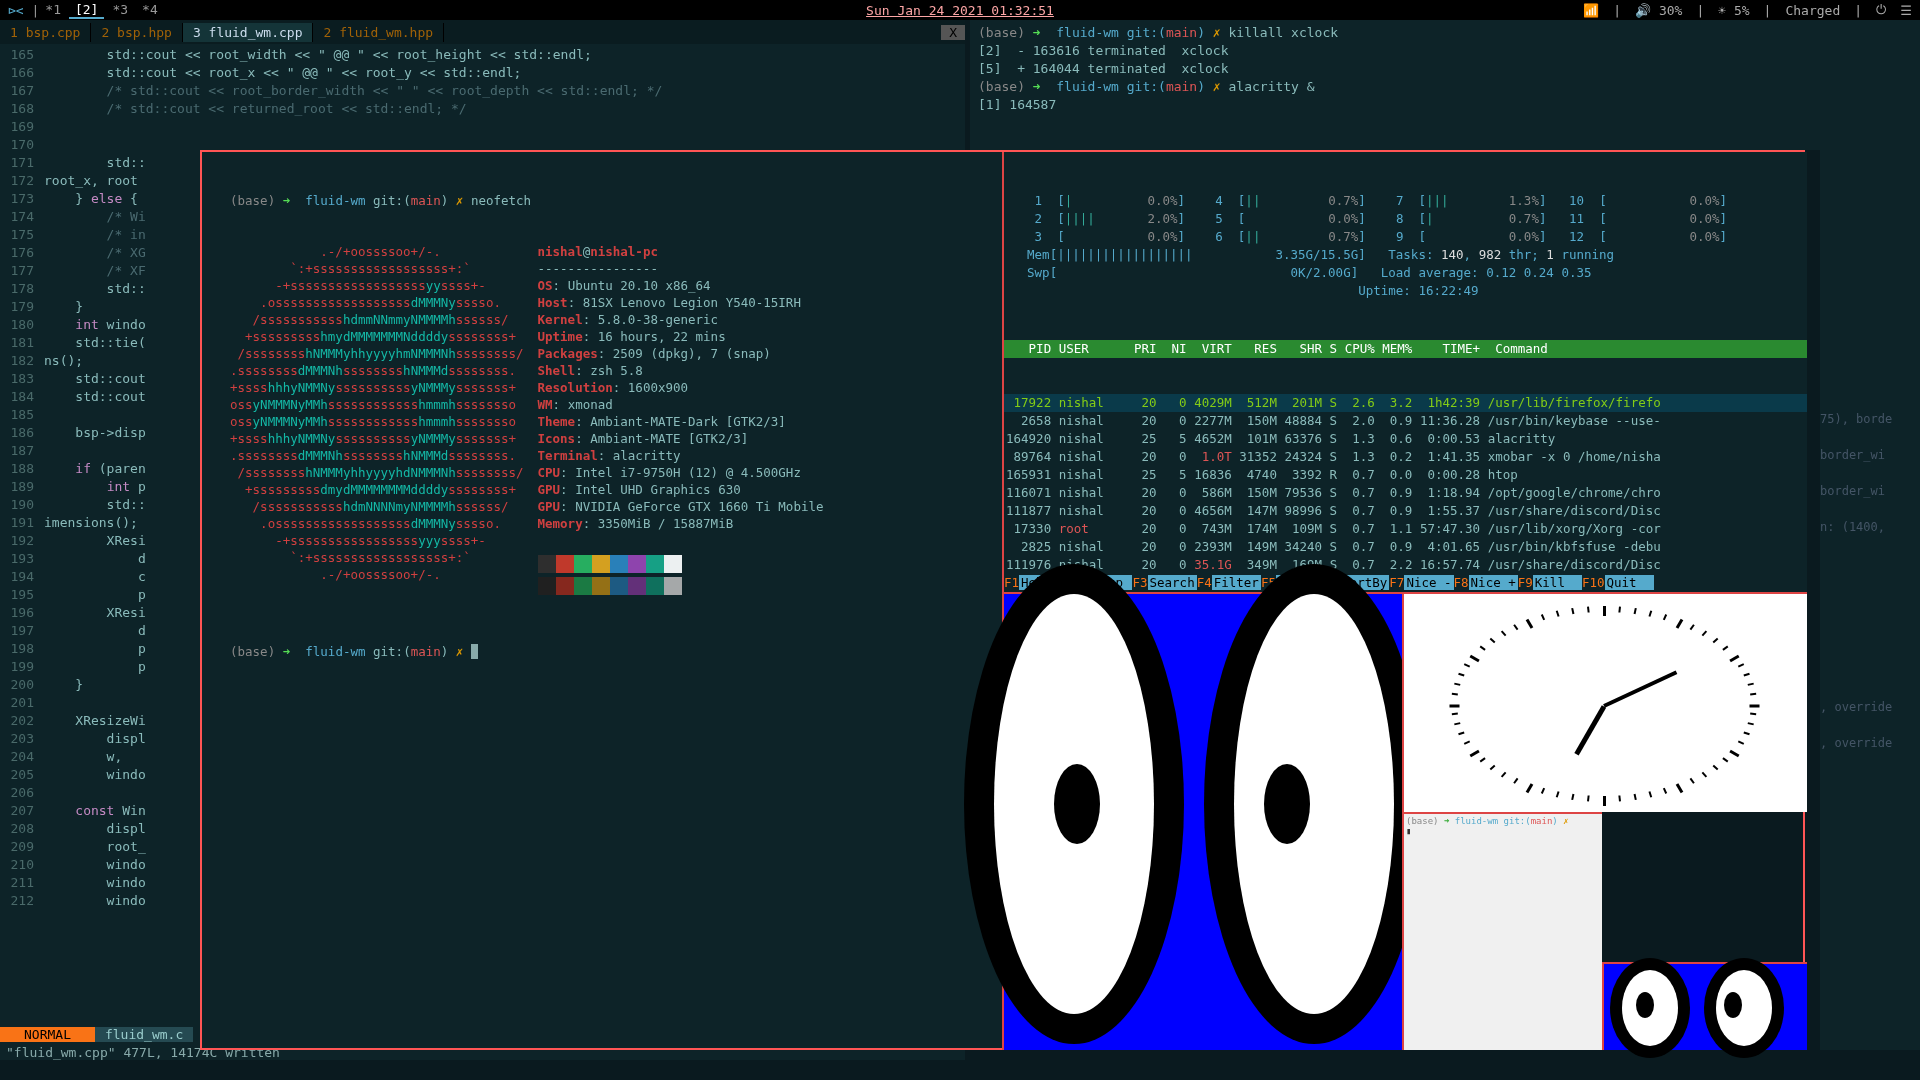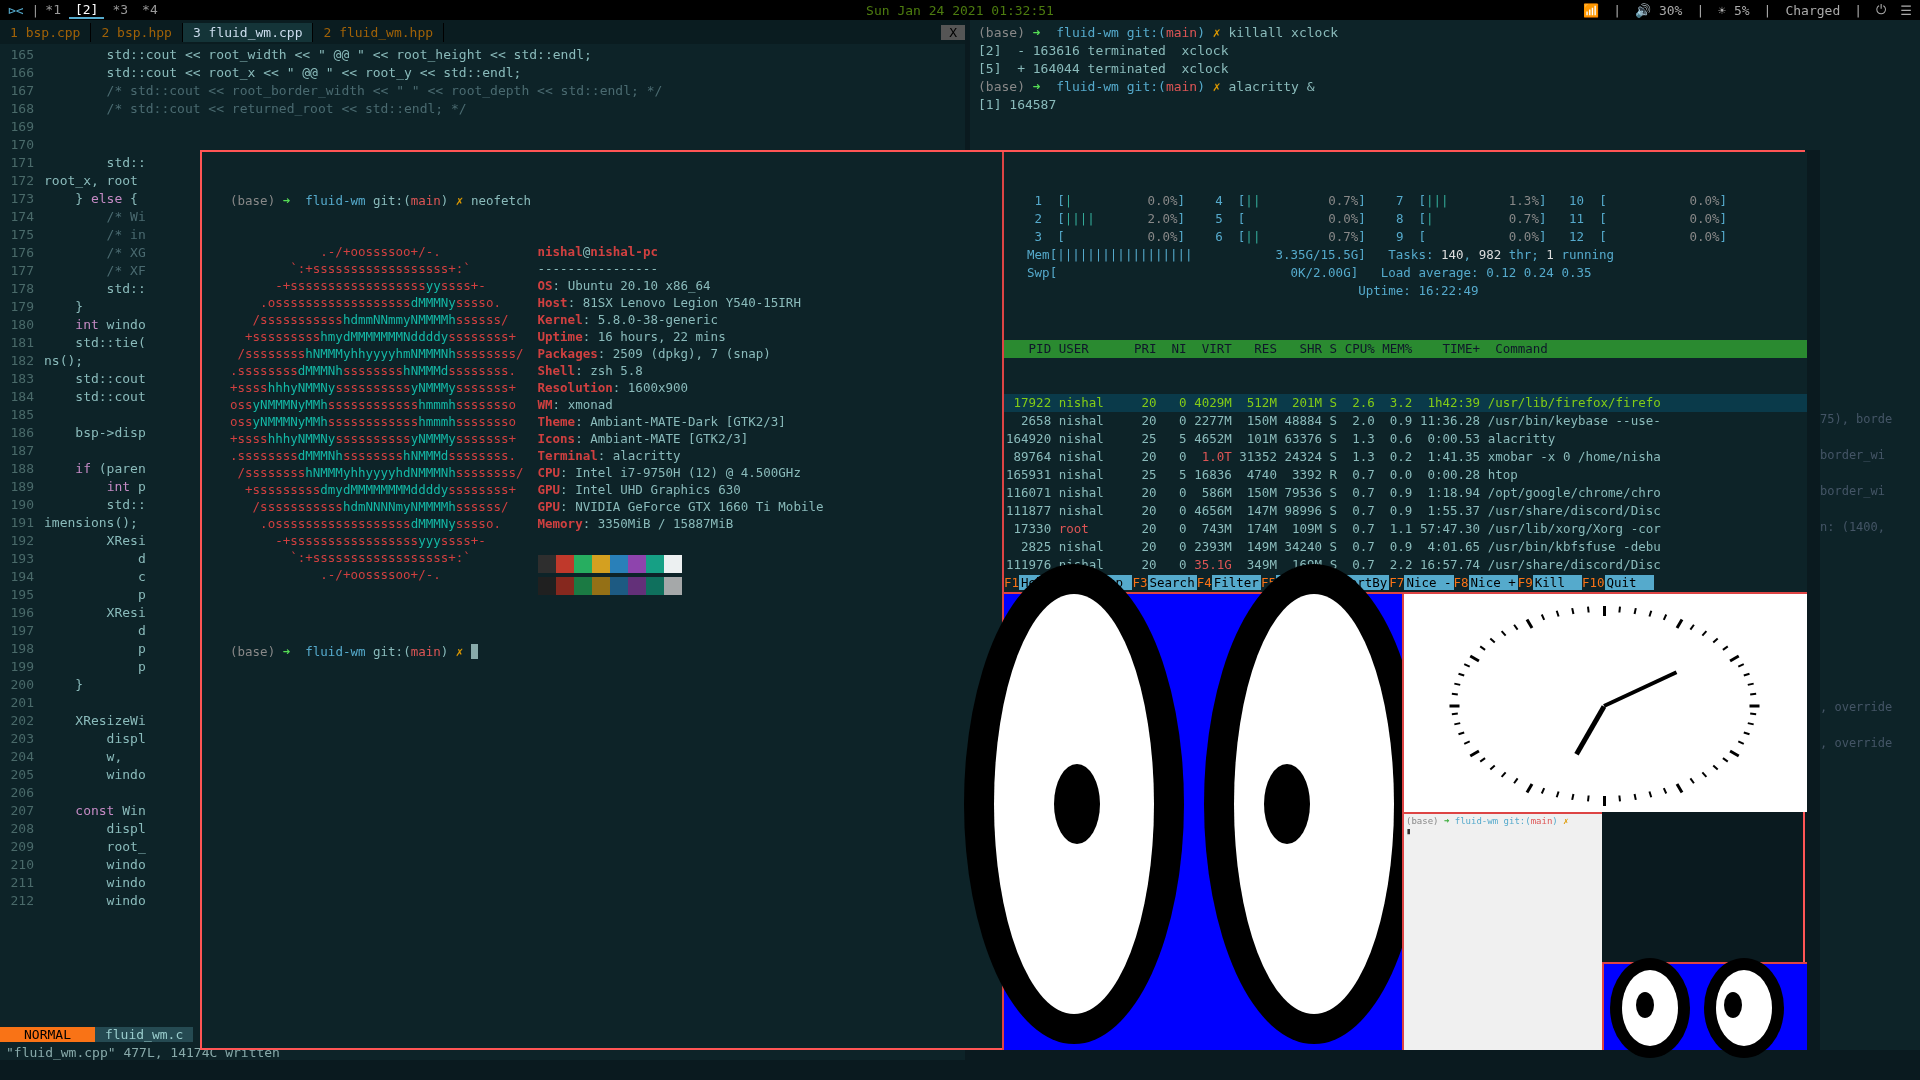--- a/index.html
+++ b/index.html
@@ -1,21 +1,21 @@
 <!DOCTYPE html>
 <html><head>
 <meta charset="utf-8">
 <style>
 * { margin:0; padding:0; box-sizing:border-box; }
 body { background:#0a1a1f; font-family:monospace; font-size:13px; color:#8aa; width:1920px; height:1080px; overflow:hidden; position:relative; }
 .topbar { height:20px; background:#000; color:#999; display:flex; align-items:center; padding:0 8px; }
 .topbar .ws { display:flex; gap:2px; }
 .topbar .ws span { padding:0 6px; }
 .topbar .ws .sel { color:#fff; border-bottom:2px solid #5ac; }
-.topbar .center { position:absolute; left:50%; transform:translateX(-50%); color:#4d7c0f; }
+.topbar .center { position:absolute; left:50%; transform:translateX(-50%); color:#fca5a5;text-decoration:underline; }
 .topbar .right { margin-left:auto; display:flex; gap:14px; align-items:center; }
 .topbar .right span { color:#aaa; }
 .topbar .charged { color:#5f5; }
 
 .desktop { position:relative; width:100%; height:1060px; }
 
 .editor { position:absolute; left:0; top:0; width:965px; height:1040px; background:#0d2328; }
 .tabs { display:flex; background:#0a1c20; height:24px; align-items:center; }
 .tabs .tab { padding:2px 10px; color:#a16207; border-right:1px solid #000; }
 .tabs .tab.active { background:#143438; color:#cde; }
@@ -52,21 +52,21 @@
 .neofetch .prompt .path { color:#5ac; }
 .neofetch .prompt .branch { color:#d55; }
 .neofetch .prompt .x { color:#d90; }
 
 .htop { position:absolute; left:800px; top:0; width:805px; height:440px; background:#0d2328; color:#5ac; font-size:12.5px; line-height:18px; white-space:pre; border-left:2px solid #d44; }
 .htop .meters { padding:4px 8px; }
 .htop .meters .num { color:#5ac; }
 .htop .meters .bar { color:#3a9; }
 .htop .meters .val { color:#888; }
 .htop .meters .lbl { color:#5ac; }
-.htop .head { background:#2a8a30; color:#0f172a; padding:0 2px; }
+.htop .head { background:#2a8a30; color:#ffffff; padding:0 2px; }
 .htop .row { color:#8abbbb; padding:0 2px; }
 .htop .row.sel { background:#0a3a4a; color:#84cc16; }
 .htop .row .red { color:#d55; }
 .htop .fkeys { position:absolute; bottom:0; left:0; right:0; background:#0d2328; }
 .htop .fk { background:#5ac; color:#000; padding:0 2px; }
 .htop .fn { color:#f97316; }
 
 .xeyes { position:absolute; left:800px; top:440px; width:400px; height:458px; background:#0000ff; border-left:2px solid #d44; border-top:2px solid #d44; }
 .xeyes2 { position:absolute; left:1400px; top:810px; width:205px; height:88px; background:#0000ff; border-top:2px solid #d44; border-left:2px solid #d44; }
 .eye { position:absolute; background:#000; border-radius:50%; }

